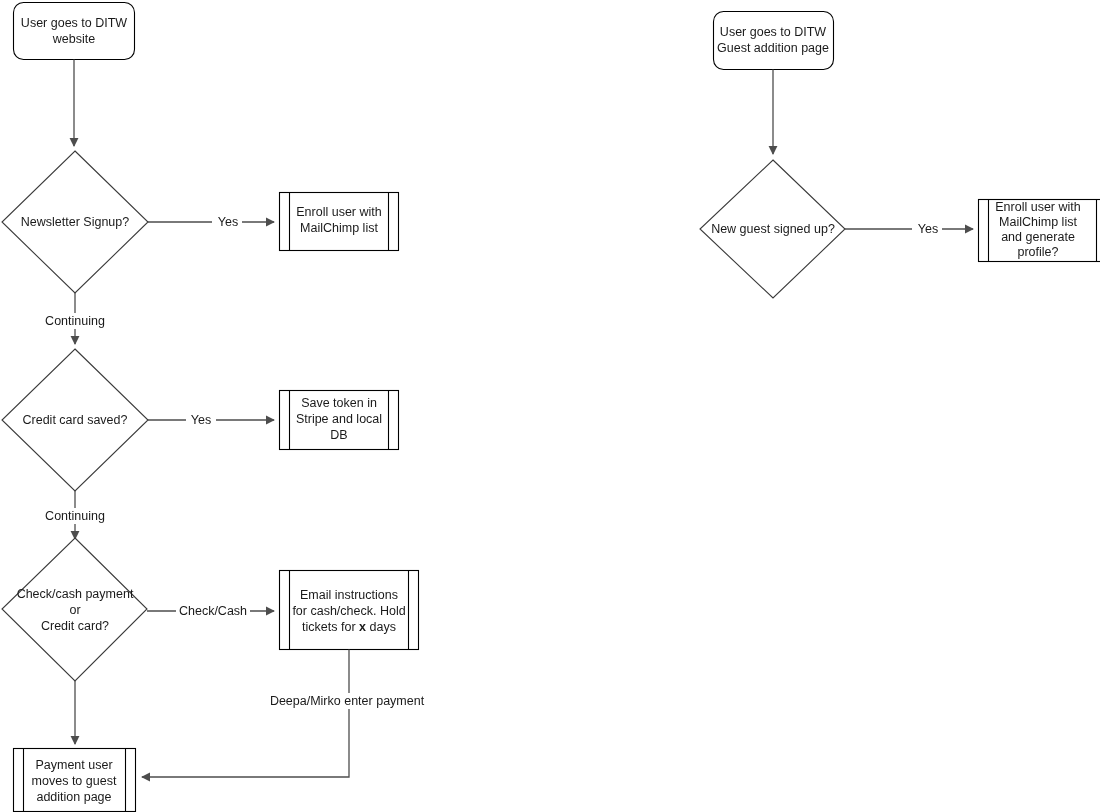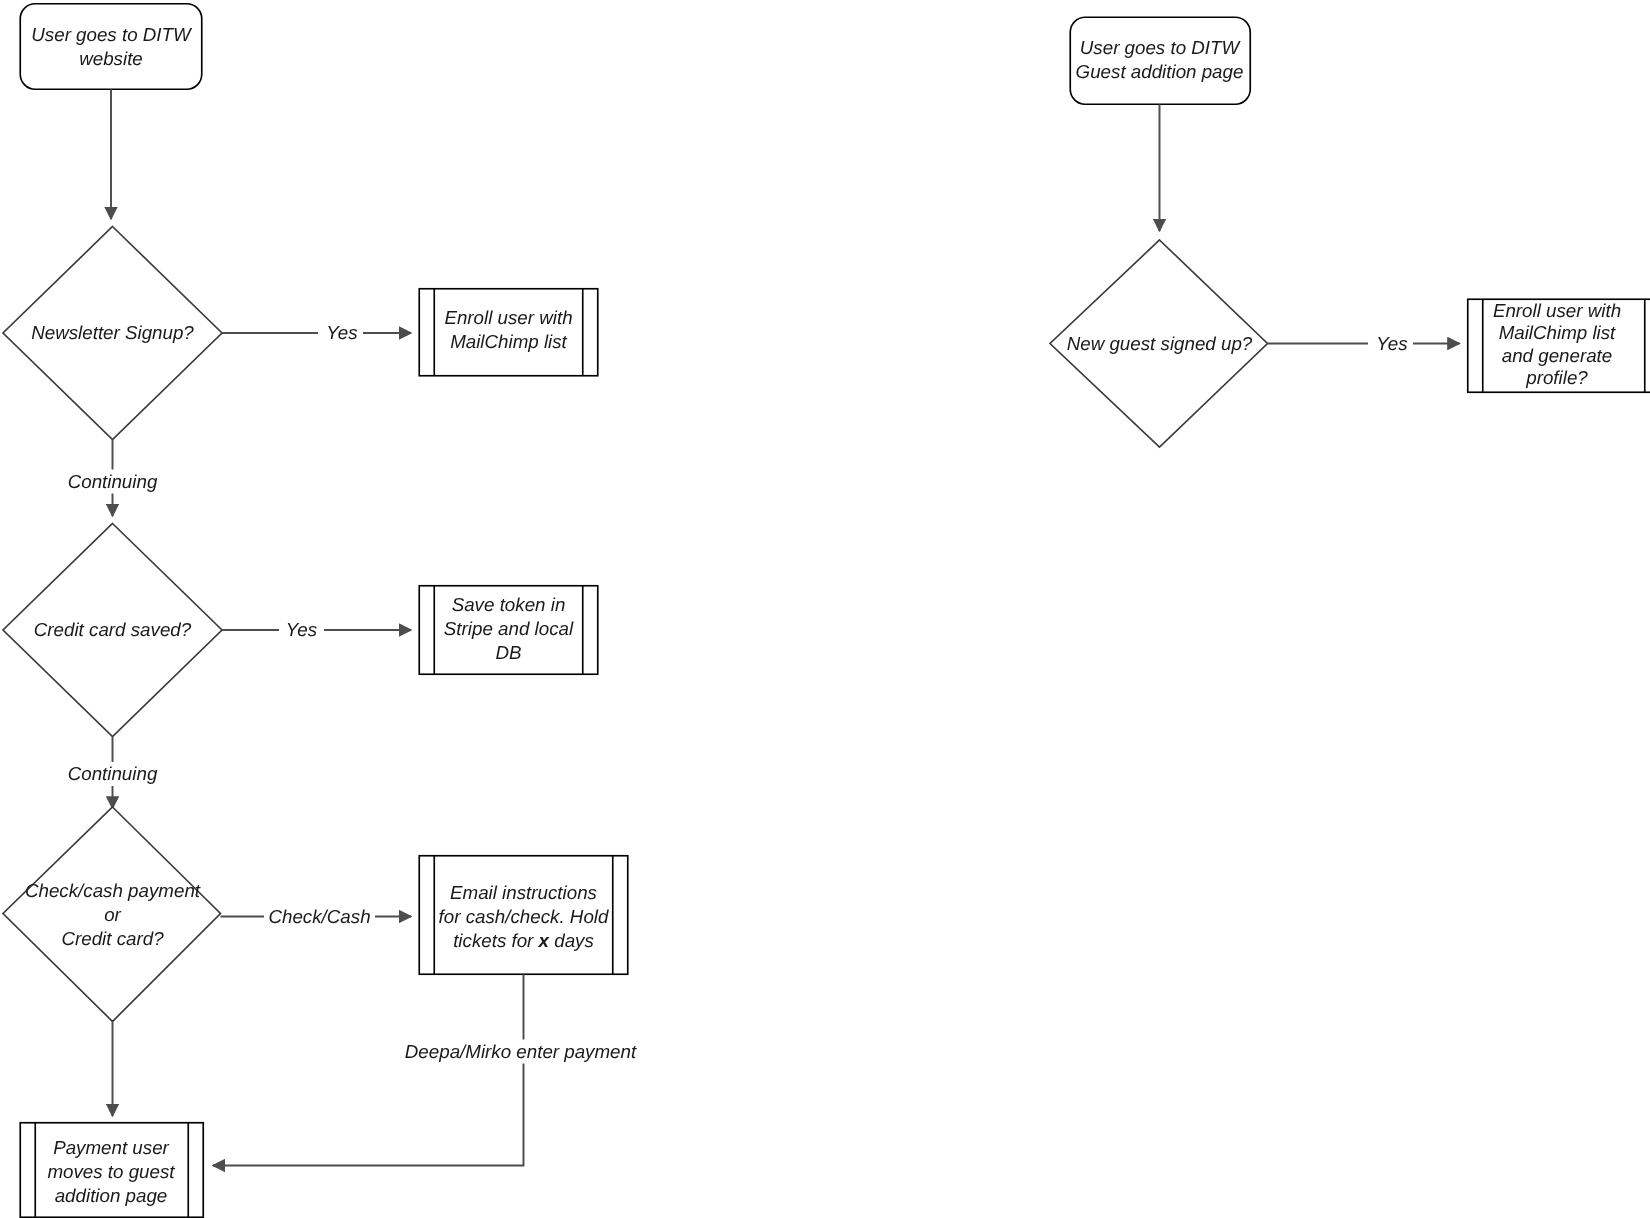--- a/index.html
+++ b/index.html
@@ -11,21 +11,20 @@
     width: 1100px;
     height: 812px;
     font-family: "Liberation Sans", sans-serif;
     overflow: hidden;
   }
   #canvas {
     position: relative;
     width: 1100px;
     height: 812px;
     background: #ffffff;
-    font-style: italic;
   }
   svg#flow {
     display: block;
     width: 1100px;
     height: 812px;
   }
   .shape-stroke {
     fill: #ffffff;
     stroke: #000000;
     stroke-width: 1.1;

